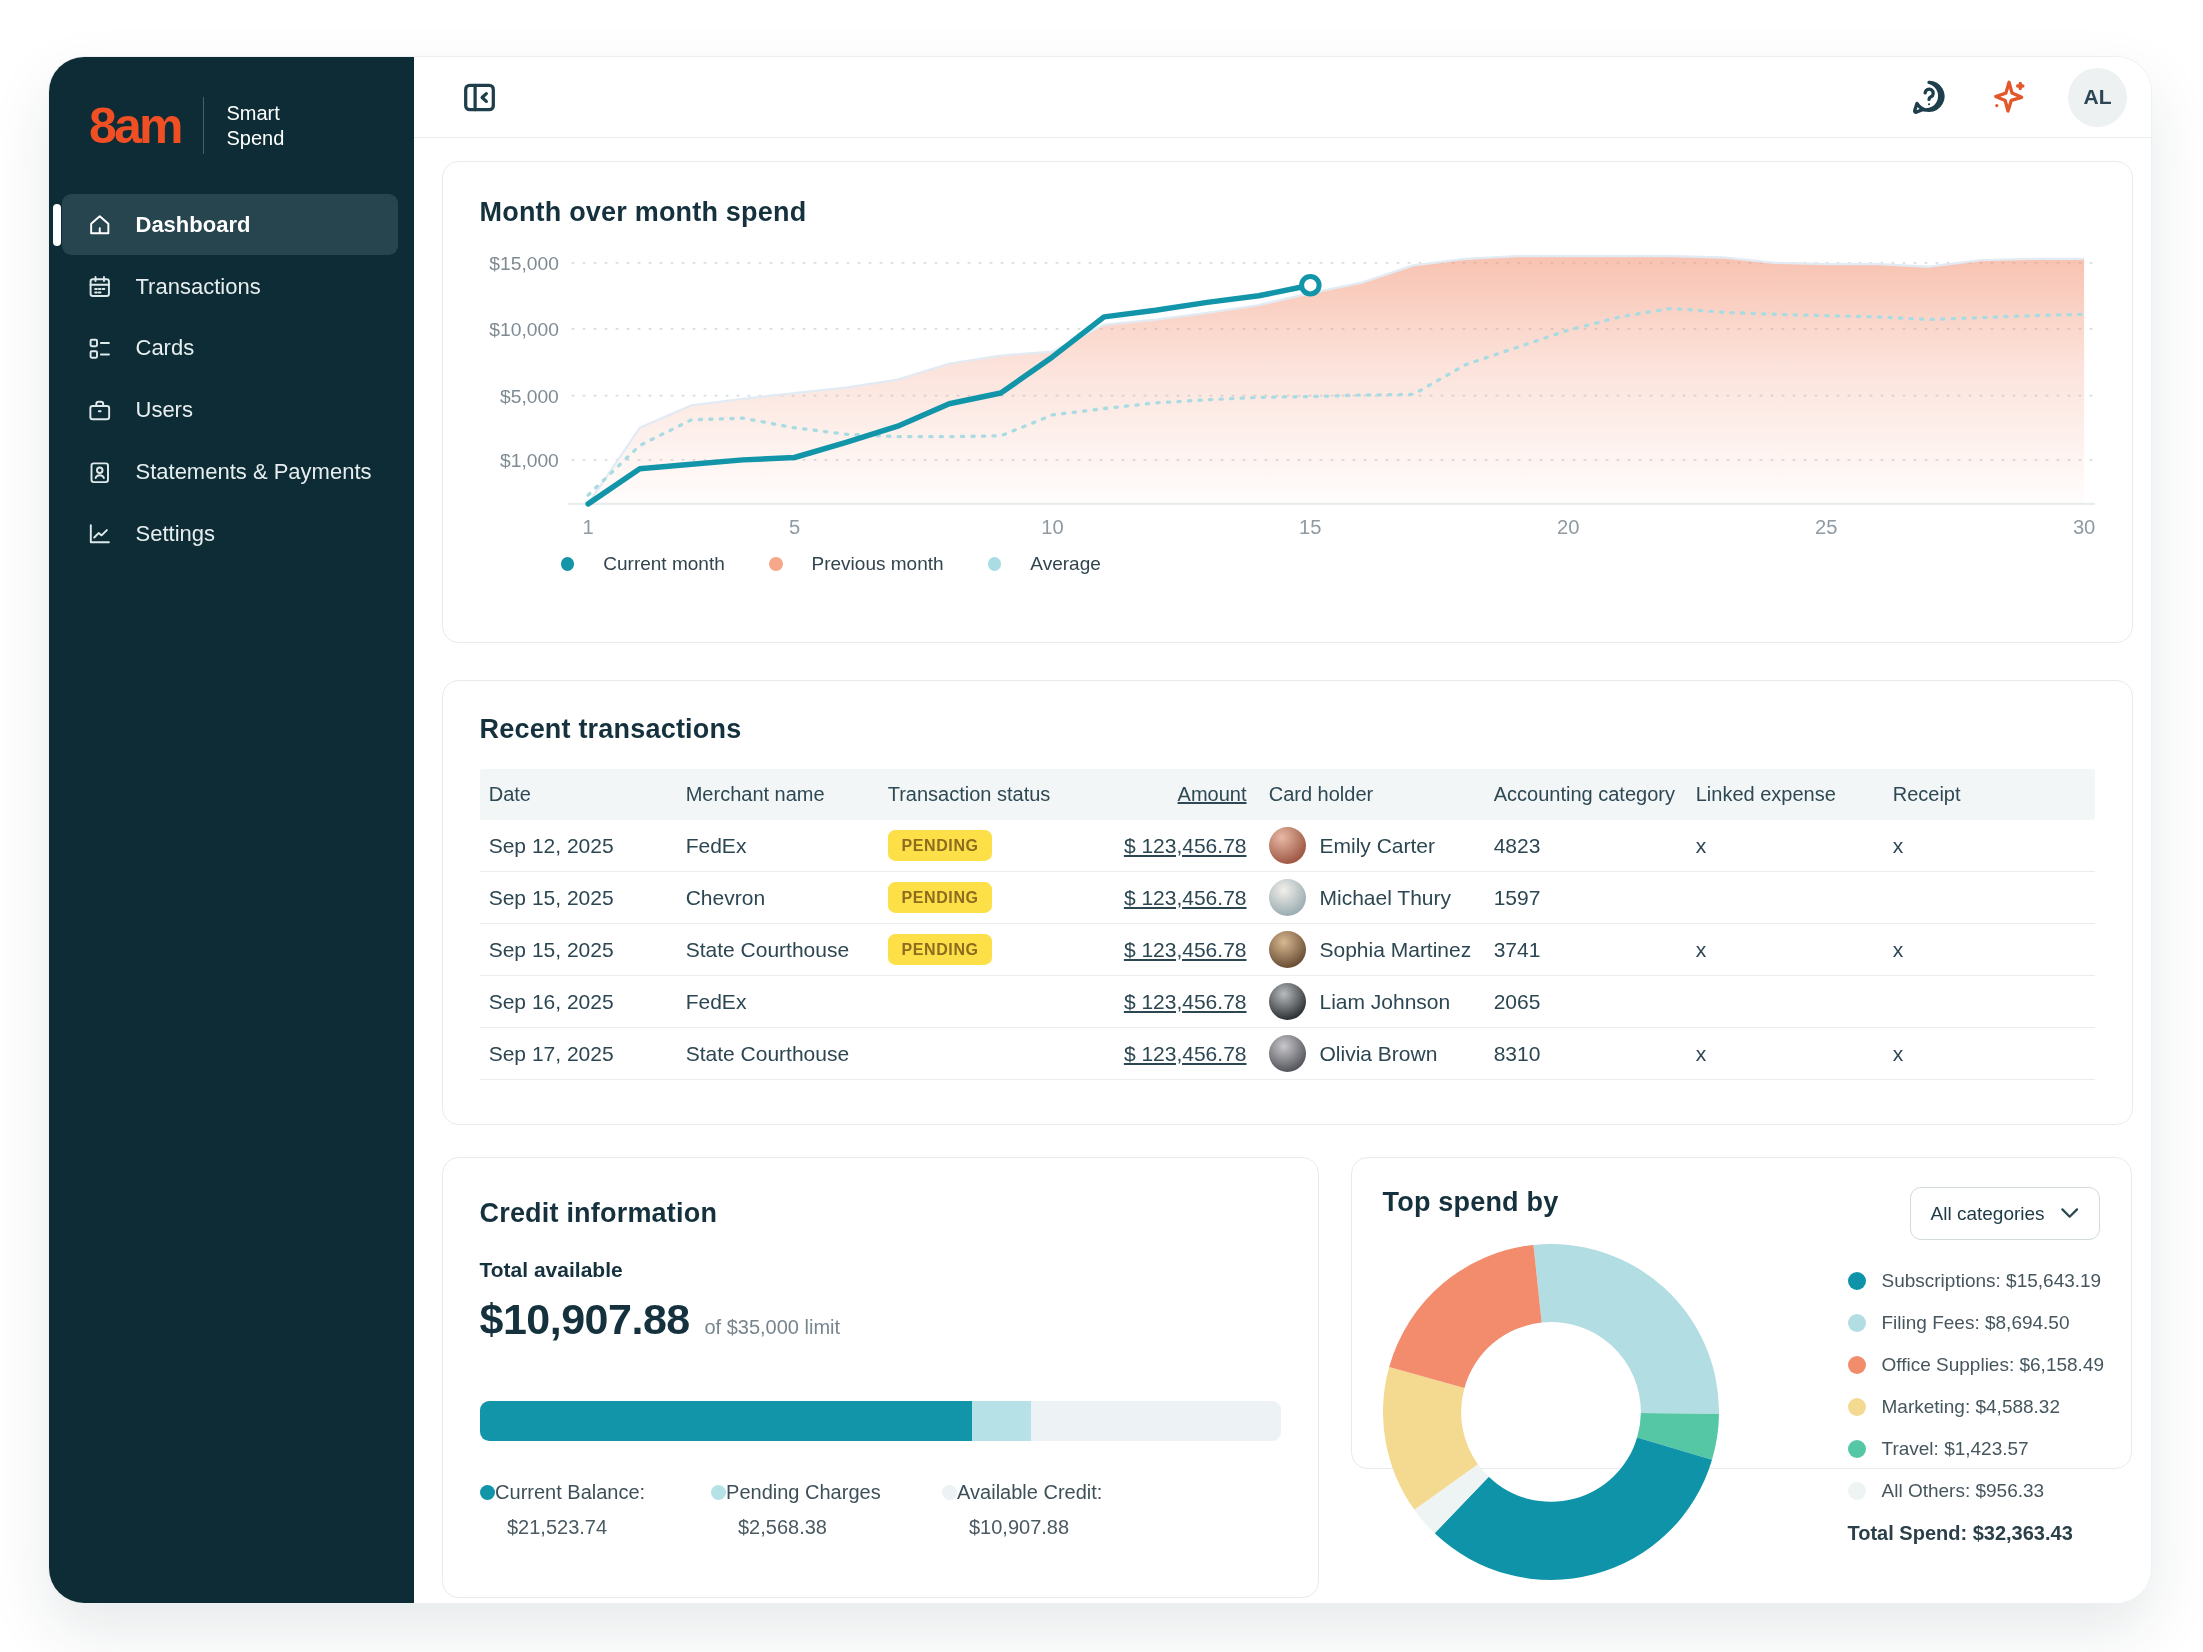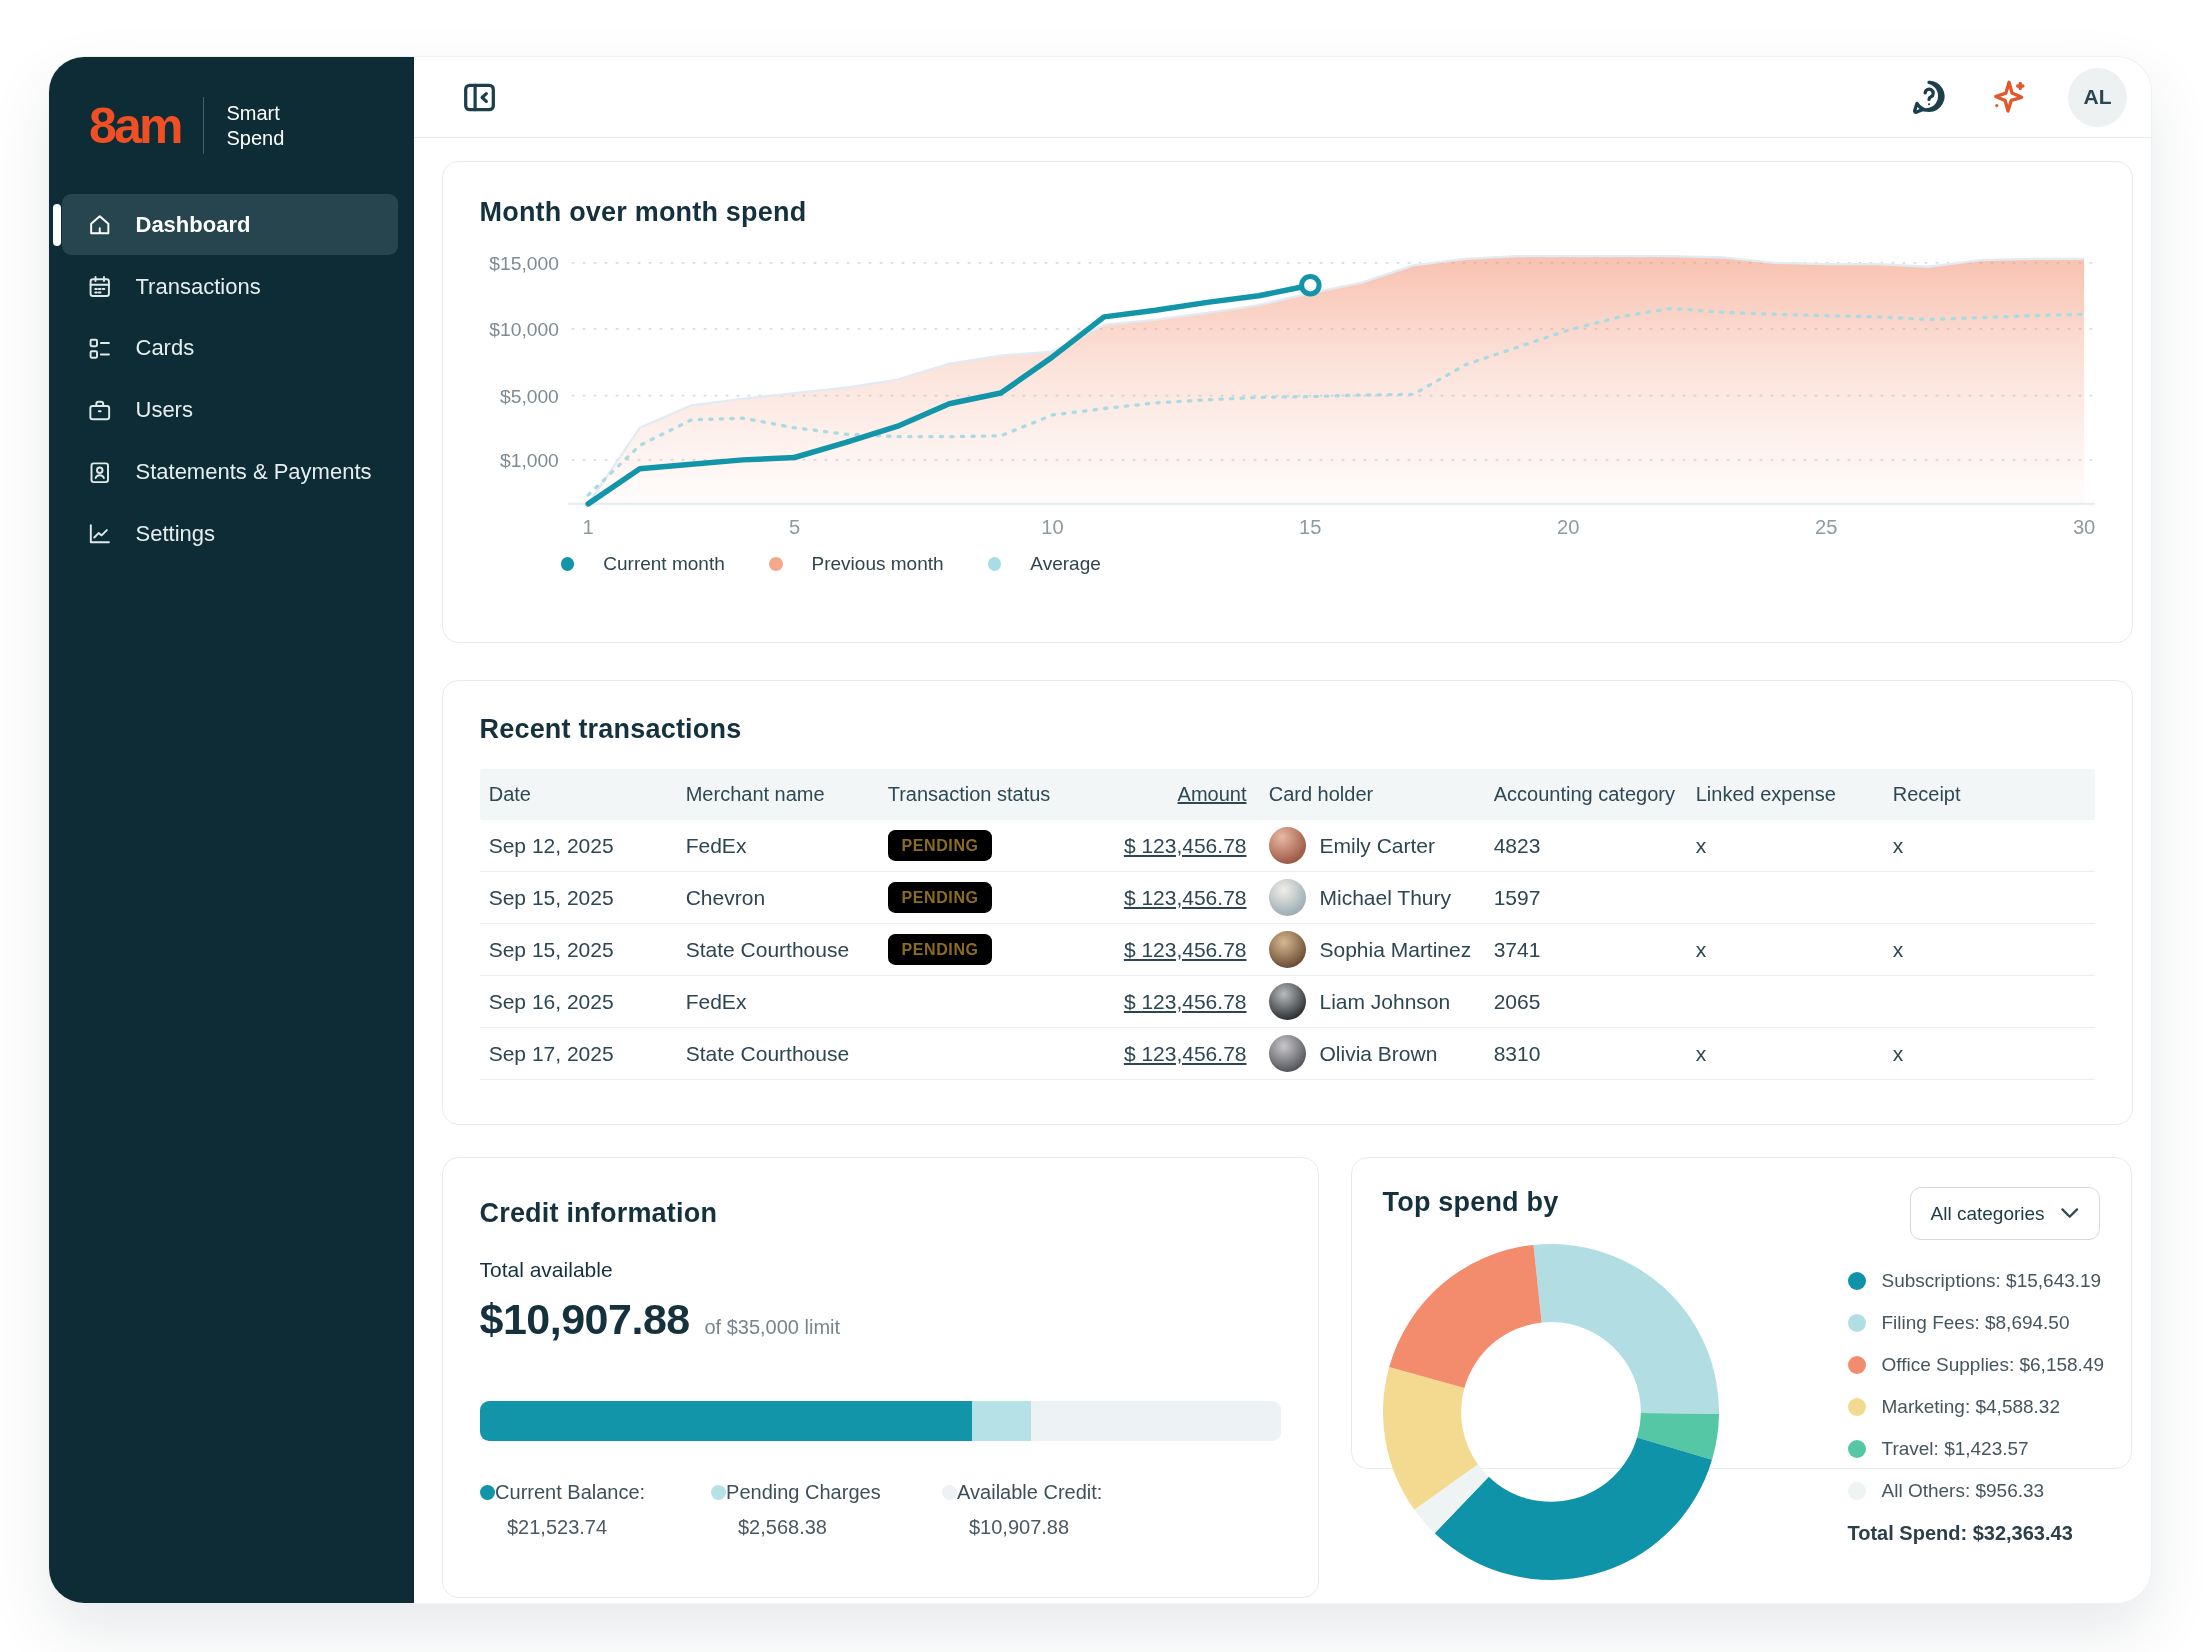--- a/index.html
+++ b/index.html
@@ -55,30 +55,30 @@
   .tx-table { margin-top:24px; }
   .tx-hrow, .tx-row {
     display:grid; grid-template-columns:197px 202px 179px 202px 225px 202px 197px 1fr;
     align-items:center;
   }
   .tx-hrow { height:51px; background:#f3f6f7; border-radius:2.8px; font-size:20px; font-weight:500; color:#2e4854; }
   .tx-row { height:52px; border-bottom:1.4px solid #e9edee; font-size:21px; color:#2c4652; cursor:pointer; }
   .tx-cell { padding-left:9.2px; overflow:hidden; white-space:nowrap; }
   .cell-right { text-align:right; padding-right:13px;text-decoration:underline; }
   .badge {
-    display:inline-block; background:#000000; color:#8d6c20;
+    display:inline-block; background:#fde047; color:#8d6c20;
     font-size:16px; font-weight:700; letter-spacing:0.6px;
     padding:7.3px 13.8px; border-radius:7.3px; line-height:1;
   }
   .holder { display:flex; align-items:center; gap:13.8px; }
   .avatar { width:37px; height:37px; border-radius:50%; flex-shrink:0; }
   
   .bottom-row { display:flex; gap:32px; }
   .credit-card { width:877px; height:441px; padding:40px 37px; }
-  .credit-sub { margin-top:29px; font-size:21px; font-weight:400; color:#14313d; }
+  .credit-sub { margin-top:29px; font-size:21px; font-weight:700; color:#14313d; }
   .credit-amount-row { margin-top:13px; display:flex; align-items:baseline; gap:14.7px; }
   .credit-amount { font-size:43px; font-weight:800; color:#14313d; letter-spacing:-0.5px; }
   .credit-note { font-size:20px; color:#78858d; }
   .progress { margin-top:57px; height:40px; border-radius:9.2px; overflow:hidden; display:flex; background:#edf2f4; }
   .progress-seg { height:100%; }
   .credit-legend { margin-top:40px; display:flex; }
   .cl-item { width:231px; }
   .cl-top { display:flex; align-items:center; gap:0; font-size:20px; color:#3d5059; }
   .dot-17 { width:15.6px; height:15.6px; }
   .cl-val { margin:12px 0 0 27.5px; font-size:20px; color:#4b5a62; }

